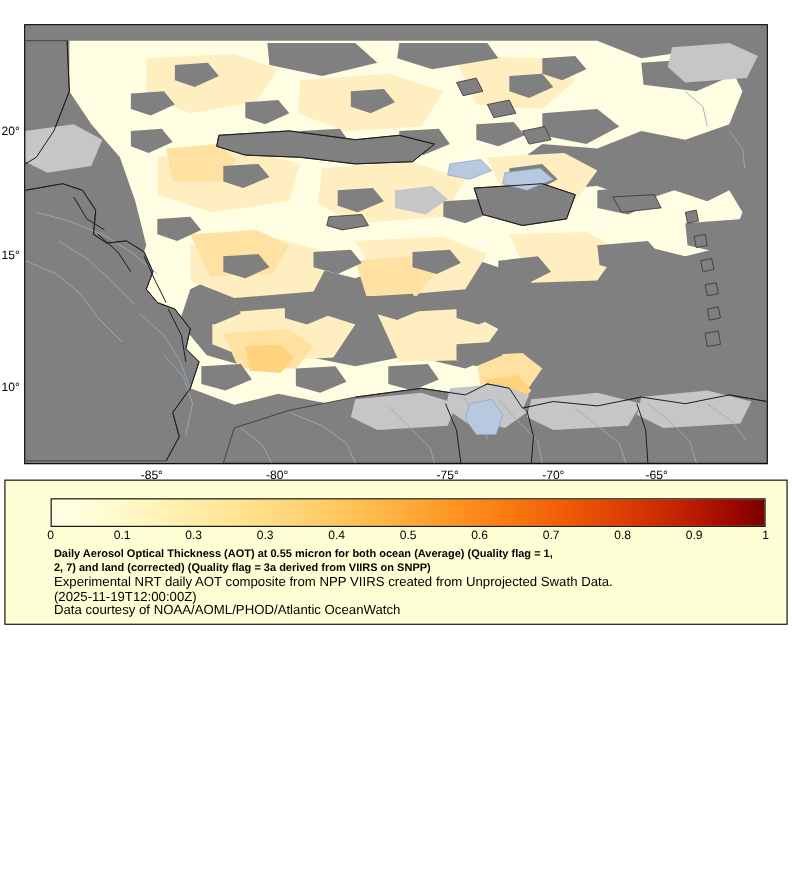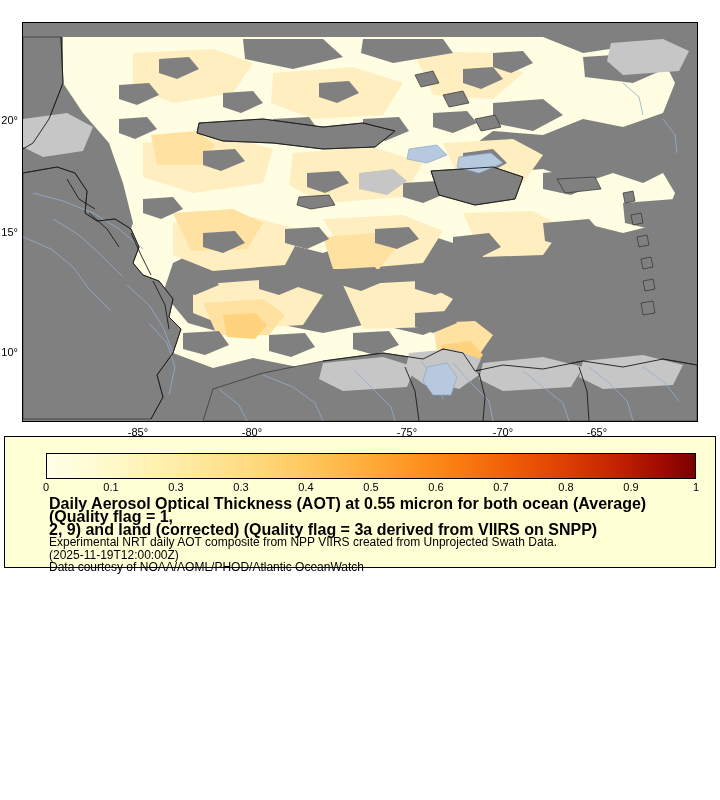--- a/index.html
+++ b/index.html
@@ -101,21 +101,21 @@
     transform: translateX(-50%);
   }
   #caption {
     position: absolute;
     left: 44px;
     top: 60px;
     width: 656px;
     color: #000;
   }
   .cap-bold {
-    font-size: 16px;
+    font-size: 10px;
     font-weight: bold;
     line-height: 13px;
   }
   .cap-reg {
     font-size: 12px;
     line-height: 12.5px;
   }
 </style>
 </head>
 <body>
@@ -317,18 +317,18 @@
     <span class="cb-tick" style="left:50%;">0.5</span>
     <span class="cb-tick" style="left:60%;">0.6</span>
     <span class="cb-tick" style="left:70%;">0.7</span>
     <span class="cb-tick" style="left:80%;">0.8</span>
     <span class="cb-tick" style="left:90%;">0.9</span>
     <span class="cb-tick" style="left:100%;">1</span>
   </div>
 
   <div id="caption">
     <div class="cap-bold">Daily Aerosol Optical Thickness (AOT) at 0.55 micron for both ocean (Average) (Quality flag = 1,</div>
-    <div class="cap-bold">2, 9) and land (corrected) (Quality flag = 3a derived from VIIRS on SNPP)</div>
+    <div class="cap-bold">2, 7) and land (corrected) (Quality flag = 3a derived from VIIRS on SNPP)</div>
     <div class="cap-reg">Experimental NRT daily AOT composite from NPP VIIRS created from Unprojected Swath Data.</div>
     <div class="cap-reg">(2025-11-19T12:00:00Z)</div>
     <div class="cap-reg">Data courtesy of NOAA/AOML/PHOD/Atlantic OceanWatch</div>
   </div>
 </div>
 
 </body></html>

